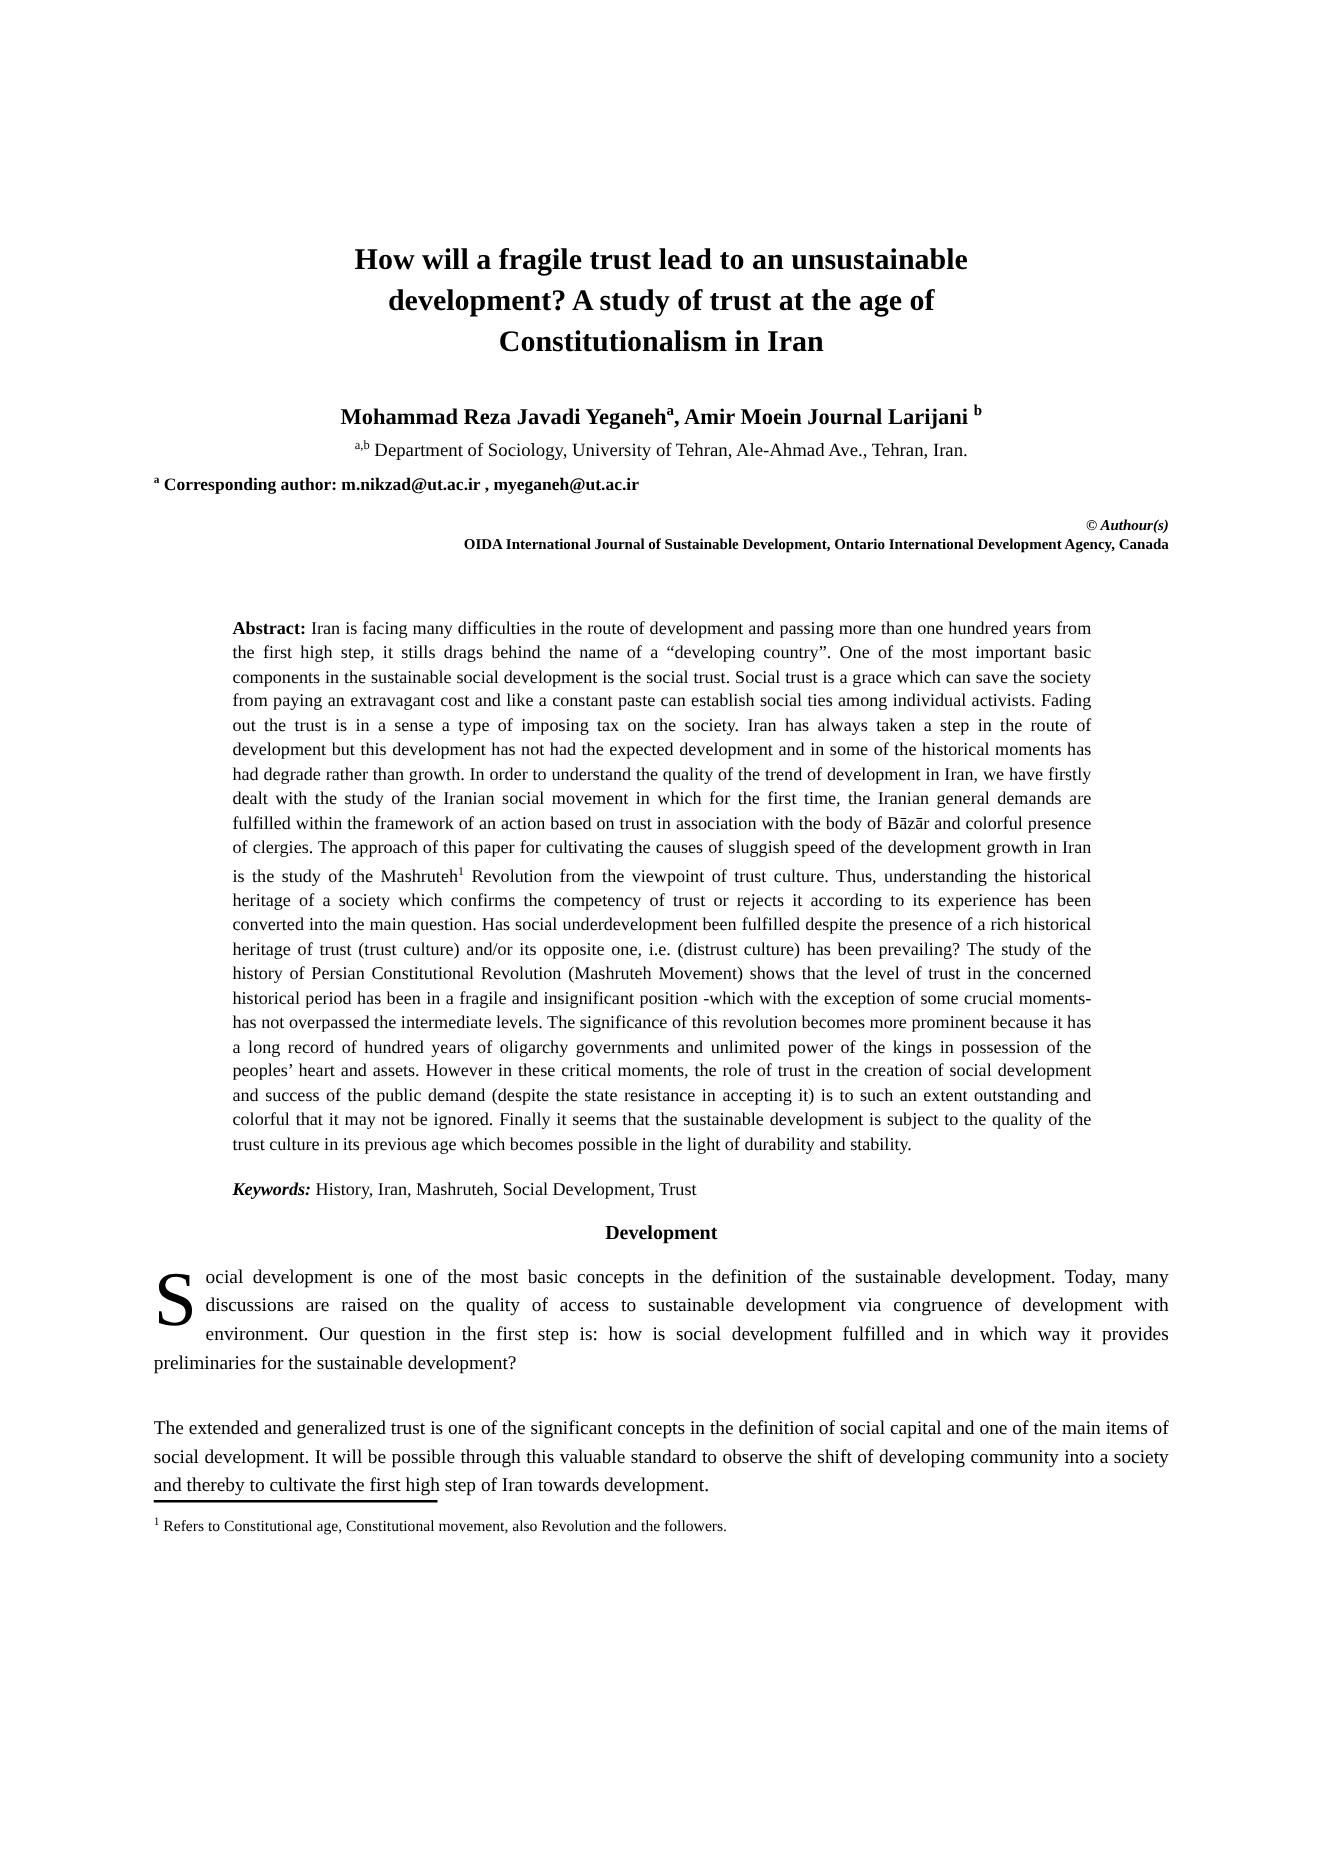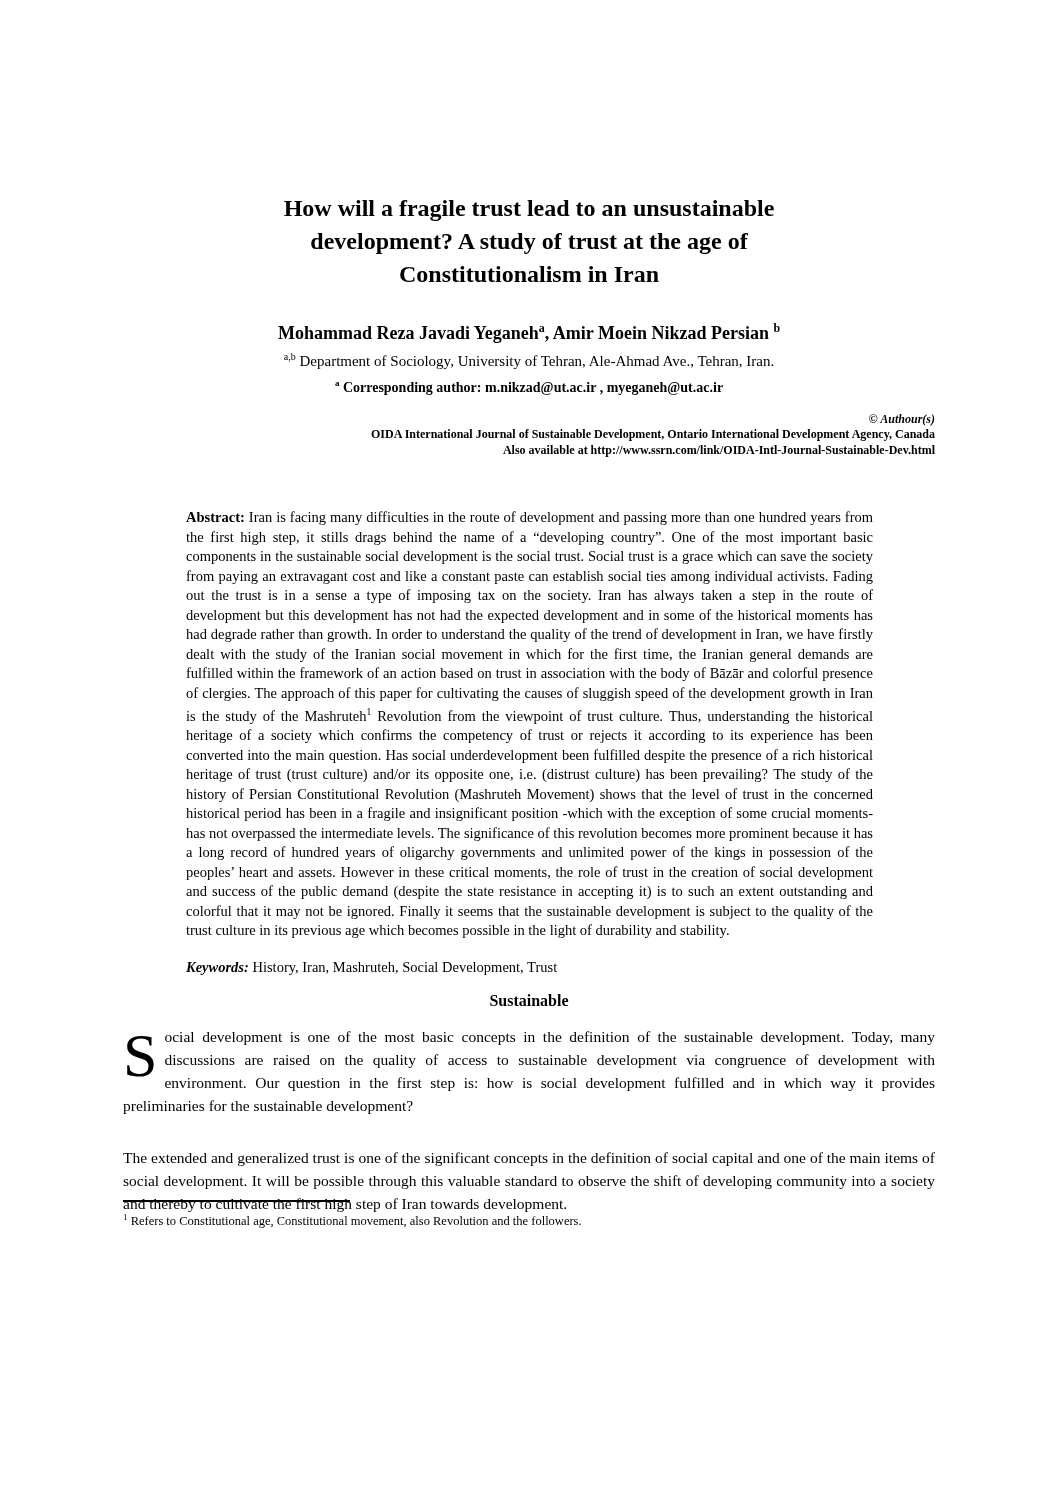--- a/index.html
+++ b/index.html
@@ -37,21 +37,20 @@
   .authors-line sup { font-size: 12px; }
   .affiliation-line {
     margin-top: 3px;
     text-align: center;
     font-size: 15px;
     line-height: 19px;
   }
   .affiliation-line sup { font-size: 10px; }
   .corresponding-line {
     margin-top: 3px;
-    text-align: center;
     font-size: 14px;
     line-height: 19px;
     font-weight: bold;
   }
   .corresponding-line sup { font-size: 9px; }
   .publisher-block {
     margin-top: 15px;
     text-align: right;
     font-size: 12px;
     line-height: 15.5px;
@@ -119,37 +118,36 @@
 </style>
 </head>
 <body>
 
 <div class="page">
 
   <h1 class="paper-title">How will a fragile trust lead to an unsustainable
 development? A study of trust at the age of
 Constitutionalism in Iran</h1>
 
-  <div class="authors-line"><span>Mohammad Reza Javadi Yeganeh</span><sup>a</sup><span>, </span><span>Amir Moein Nikzad Persian</span> <sup>b</sup></div>
+  <div class="authors-line"><span>Mohammad Reza Javadi Yeganeh</span><sup>a</sup><span>, </span><span>Amir Moein Journal Larijani</span> <sup>b</sup></div>
 
   <div class="affiliation-line"><sup>a,b</sup><span> Department of Sociology, University of Tehran, Ale-Ahmad Ave., Tehran, Iran.</span></div>
 
   <div class="corresponding-line"><sup>a</sup><span> Corresponding author: m.nikzad@ut.ac.ir , myeganeh@ut.ac.ir</span></div>
 
   <div class="publisher-block">
     <div class="publisher-copyright">© Authour(s)</div>
     <div>OIDA International Journal of Sustainable Development, Ontario International Development Agency, Canada</div>
-    <div>Also available at http://www.ssrn.com/link/OIDA-Intl-Journal-Sustainable-Dev.html</div>
   </div>
 
   <p class="abstract-block"><span class="abstract-label">Abstract:</span><span> Iran is facing many difficulties in the route of development and passing more than one hundred years from the first high step, it stills drags behind the name of a “developing country”. One of the most important basic components in the sustainable social development is the social trust. Social trust is a grace which can save the society from paying an extravagant cost and like a constant paste can establish social ties among individual activists. Fading out the trust is in a sense a type of imposing tax on the society. Iran has always taken a step in the route of development but this development has not had the expected development and in some of the historical moments has had degrade rather than growth. In order to understand the quality of the trend of development in Iran, we have firstly dealt with the study of the Iranian social movement in which for the first time, the Iranian general demands are fulfilled within the framework of an action based on trust in association with the body of Bāzār and colorful presence of clergies. The approach of this paper for cultivating the causes of sluggish speed of the development growth in Iran is the study of the Mashruteh</span><sup>1</sup><span> Revolution from the viewpoint of trust culture. Thus, understanding the historical heritage of a society which confirms the competency of trust or rejects it according to its experience has been converted into the main question. Has social underdevelopment been fulfilled despite the presence of a rich historical heritage of trust (trust culture) and/or its opposite one, i.e. (distrust culture) has been prevailing? The study of the history of Persian Constitutional Revolution (Mashruteh Movement) shows that the level of trust in the concerned historical period has been in a fragile and insignificant position -which with the exception of some crucial moments- has not overpassed the intermediate levels. The significance of this revolution becomes more prominent because it has a long record of hundred years of oligarchy governments and unlimited power of the kings in possession of the peoples’ heart and assets. However in these critical moments, the role of trust in the creation of social development and success of the public demand (despite the state resistance in accepting it) is to such an extent outstanding and colorful that it may not be ignored. Finally it seems that the sustainable development is subject to the quality of the trust culture in its previous age which becomes possible in the light of durability and stability.</span></p>
 
   <p class="keywords-line"><span class="keywords-label">Keywords:</span><span> History, Iran, Mashruteh, Social Development, Trust</span></p>
 
-  <h2 class="section-heading">Sustainable</h2>
+  <h2 class="section-heading">Development</h2>
 
   <p class="intro-paragraph"><span class="drop-cap">S</span><span>ocial development is one of the most basic concepts in the definition of the sustainable development. Today, many discussions are raised on the quality of access to sustainable development via congruence of development with environment. Our question in the first step is: how is social development fulfilled and in which way it provides preliminaries for the sustainable development?</span></p>
 
   <p class="body-paragraph">The extended and generalized trust is one of the significant concepts in the definition of social capital and one of the main items of social development. It will be possible through this valuable standard to observe the shift of developing community into a society and thereby to cultivate the first high step of Iran towards development.</p>
 
   <div class="footnote-area">
     <div class="footnote-rule"></div>
     <div class="footnote-text"><sup>1</sup><span> Refers to Constitutional age, Constitutional movement, also Revolution and the followers.</span></div>
   </div>
 

